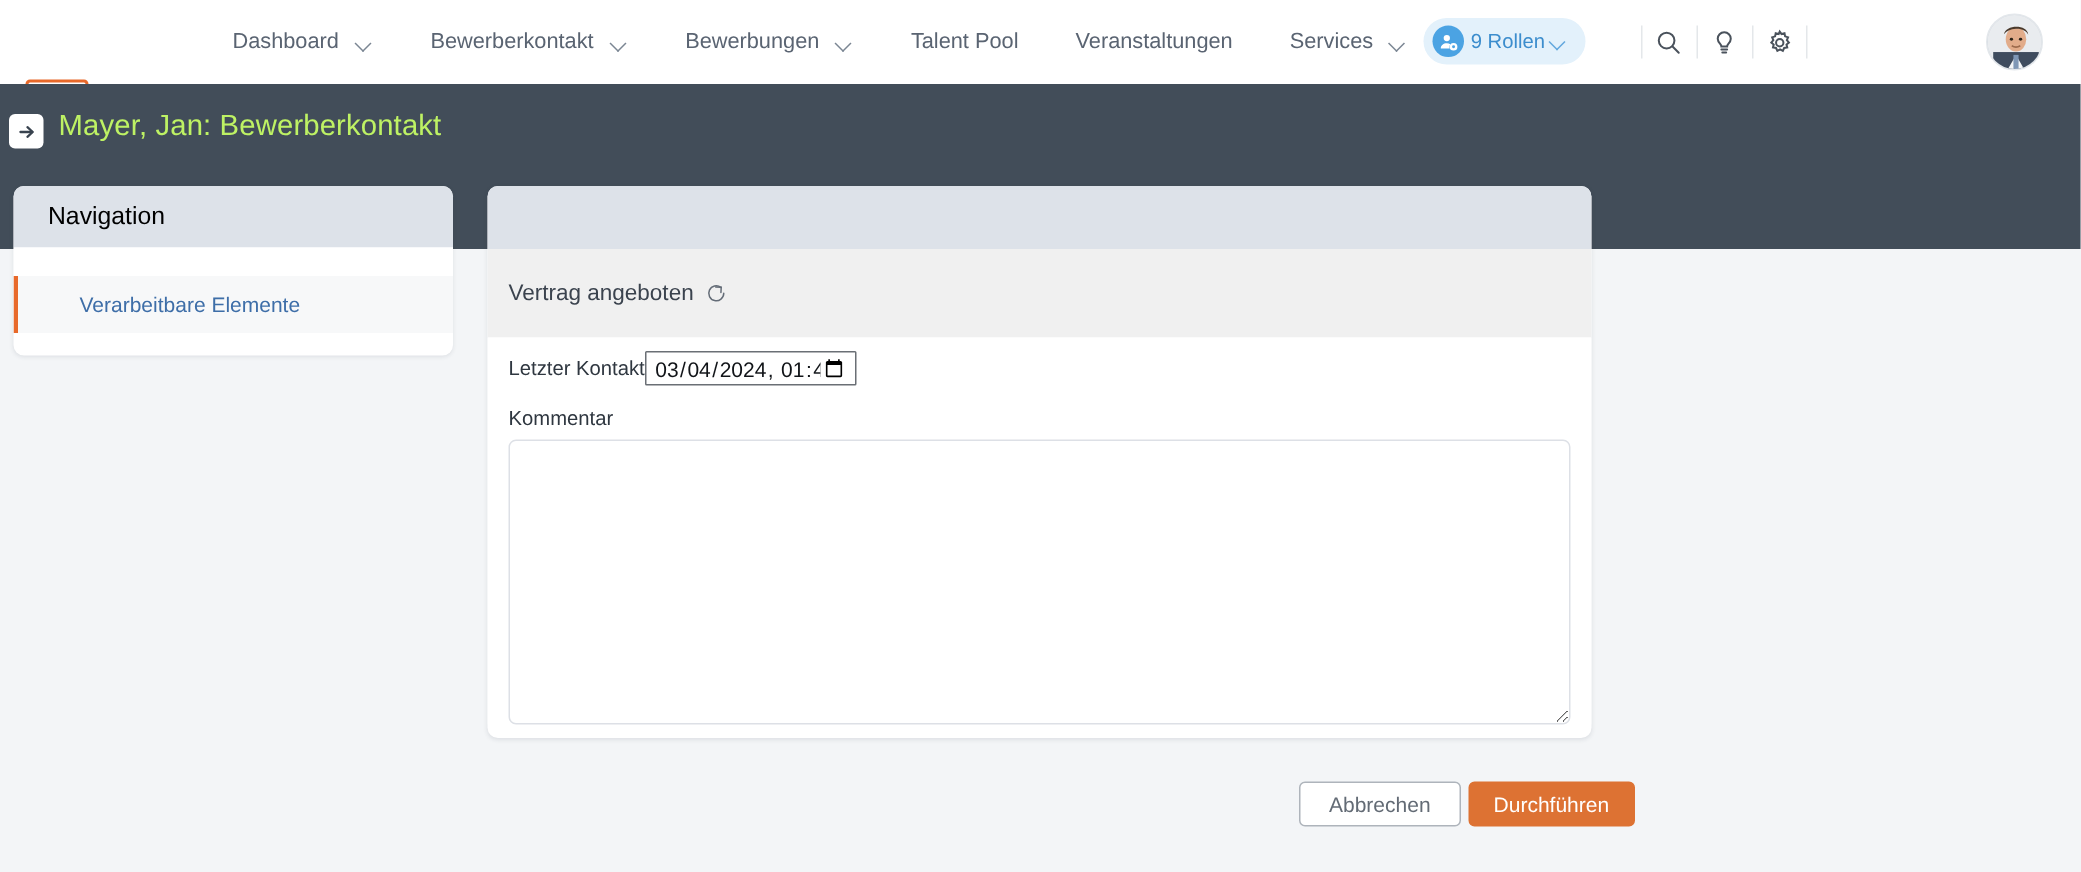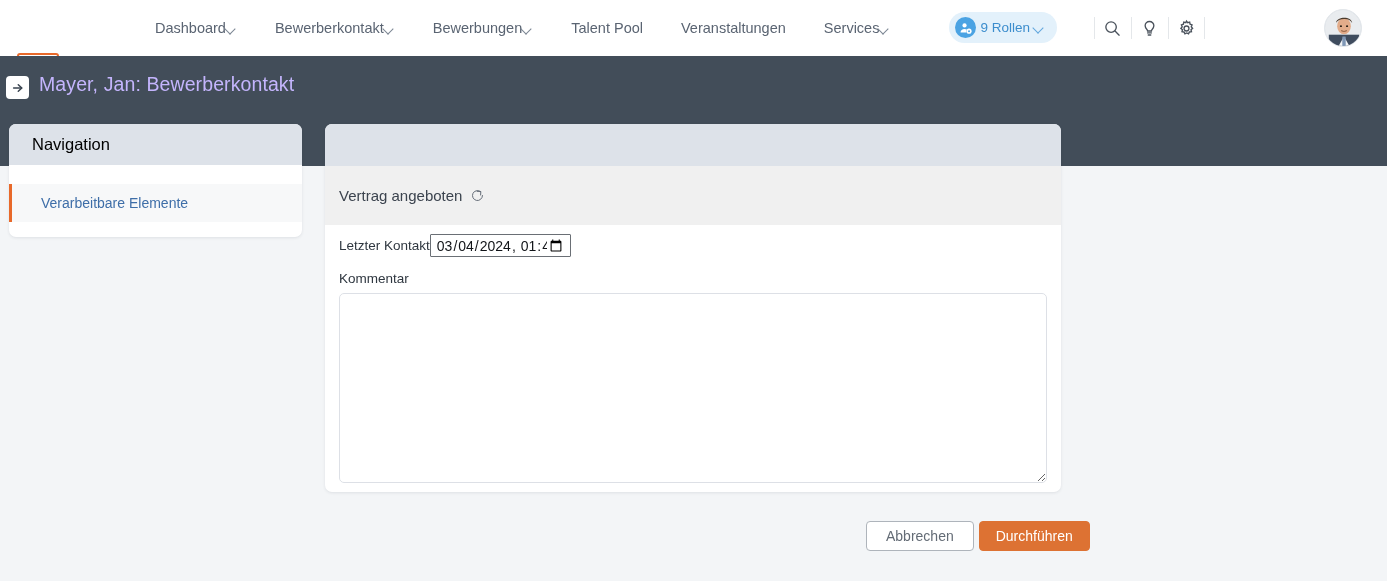--- a/index.html
+++ b/index.html
@@ -41,21 +41,21 @@
     letter-spacing: 0.2px;
     font-weight: bold;
   }
 
   .nav-items {
     position: absolute; left: 155px; top: 0;
     height: 56px;
     display: flex; align-items: center;
   }
   .nav-item {
-    display: flex; align-items: center; gap: 0;
+    display: flex; align-items: center; gap: 12px;
     color: #5a6472;
     font-size: 14.5px;
     margin-right: 38px;
     cursor: pointer;
     white-space: nowrap;
   }
   .nav-item:last-child { margin-right: 0; }
   .caret {
     width: 11px; height: 7px;
     display: inline-block;
@@ -131,21 +131,21 @@
   }
   .ph-icon {
     position: absolute; left: 6px; top: 20px;
     width: 23px; height: 23px;
     background: #ffffff;
     border-radius: 4px;
     display: flex; align-items: center; justify-content: center;
   }
   .ph-title {
     position: absolute; left: 39px; top: 17px;
-    color: #c4b5fd;
+    color: #bef264;
     font-size: 19.5px;
     font-weight: normal;
     letter-spacing: 0.1px;
   }
 
   
   .sidebar {
     position: absolute; left: 9px; top: 124px;
     width: 293px; height: 113px;
     background: #ffffff;
@@ -162,21 +162,21 @@
   .sidebar-head-title {
     font-size: 16.5px;
     color: #000000;
   }
   .sidebar-spacer { height: 19px; background: #ffffff; }
   .sidebar-item {
     height: 38px;
     background: #f7f8f9;
     border-left: 3px solid #e8692a;
     display: flex; align-items: center;
-    padding-left: 29px;
+    padding-left: 41px;
     cursor: pointer;
   }
   .sidebar-item-label {
     font-size: 14px;
     color: #3e6ea8;
   }
 
   
   .main-card {
     position: absolute; left: 325px; top: 124px;

